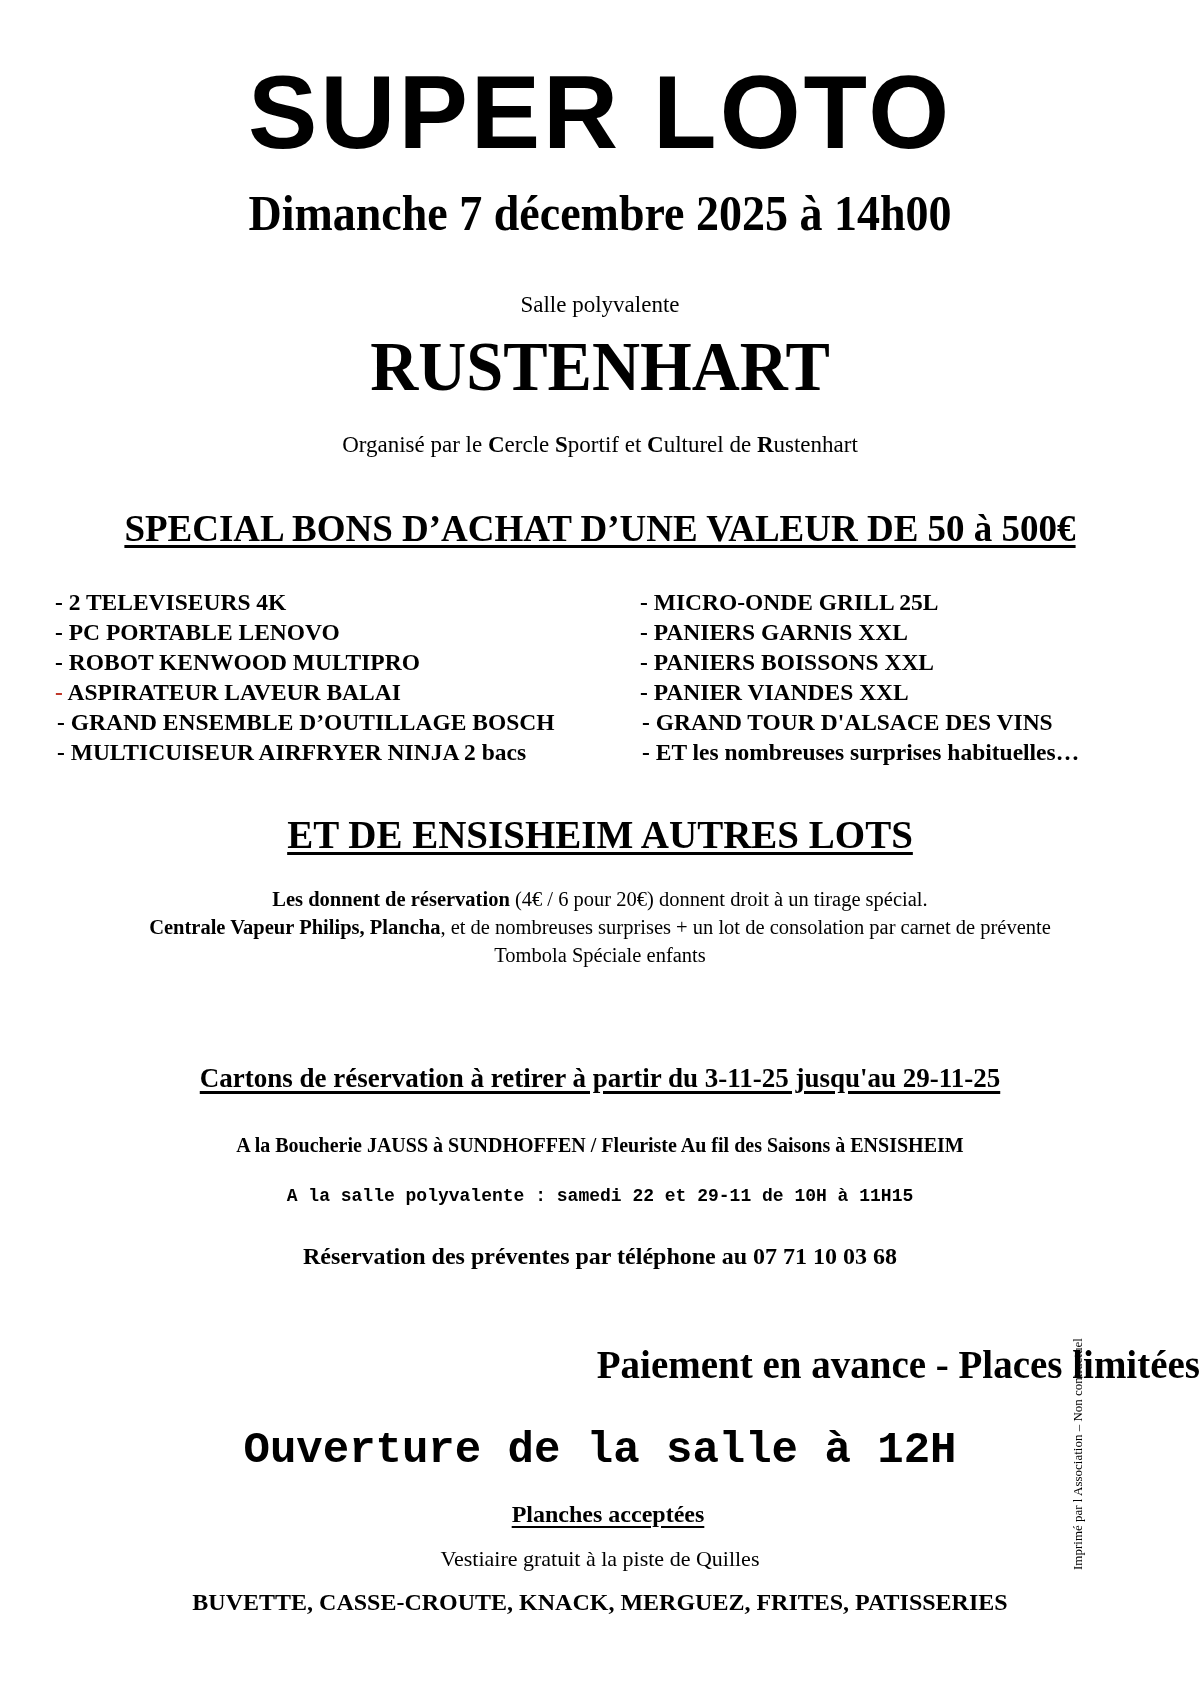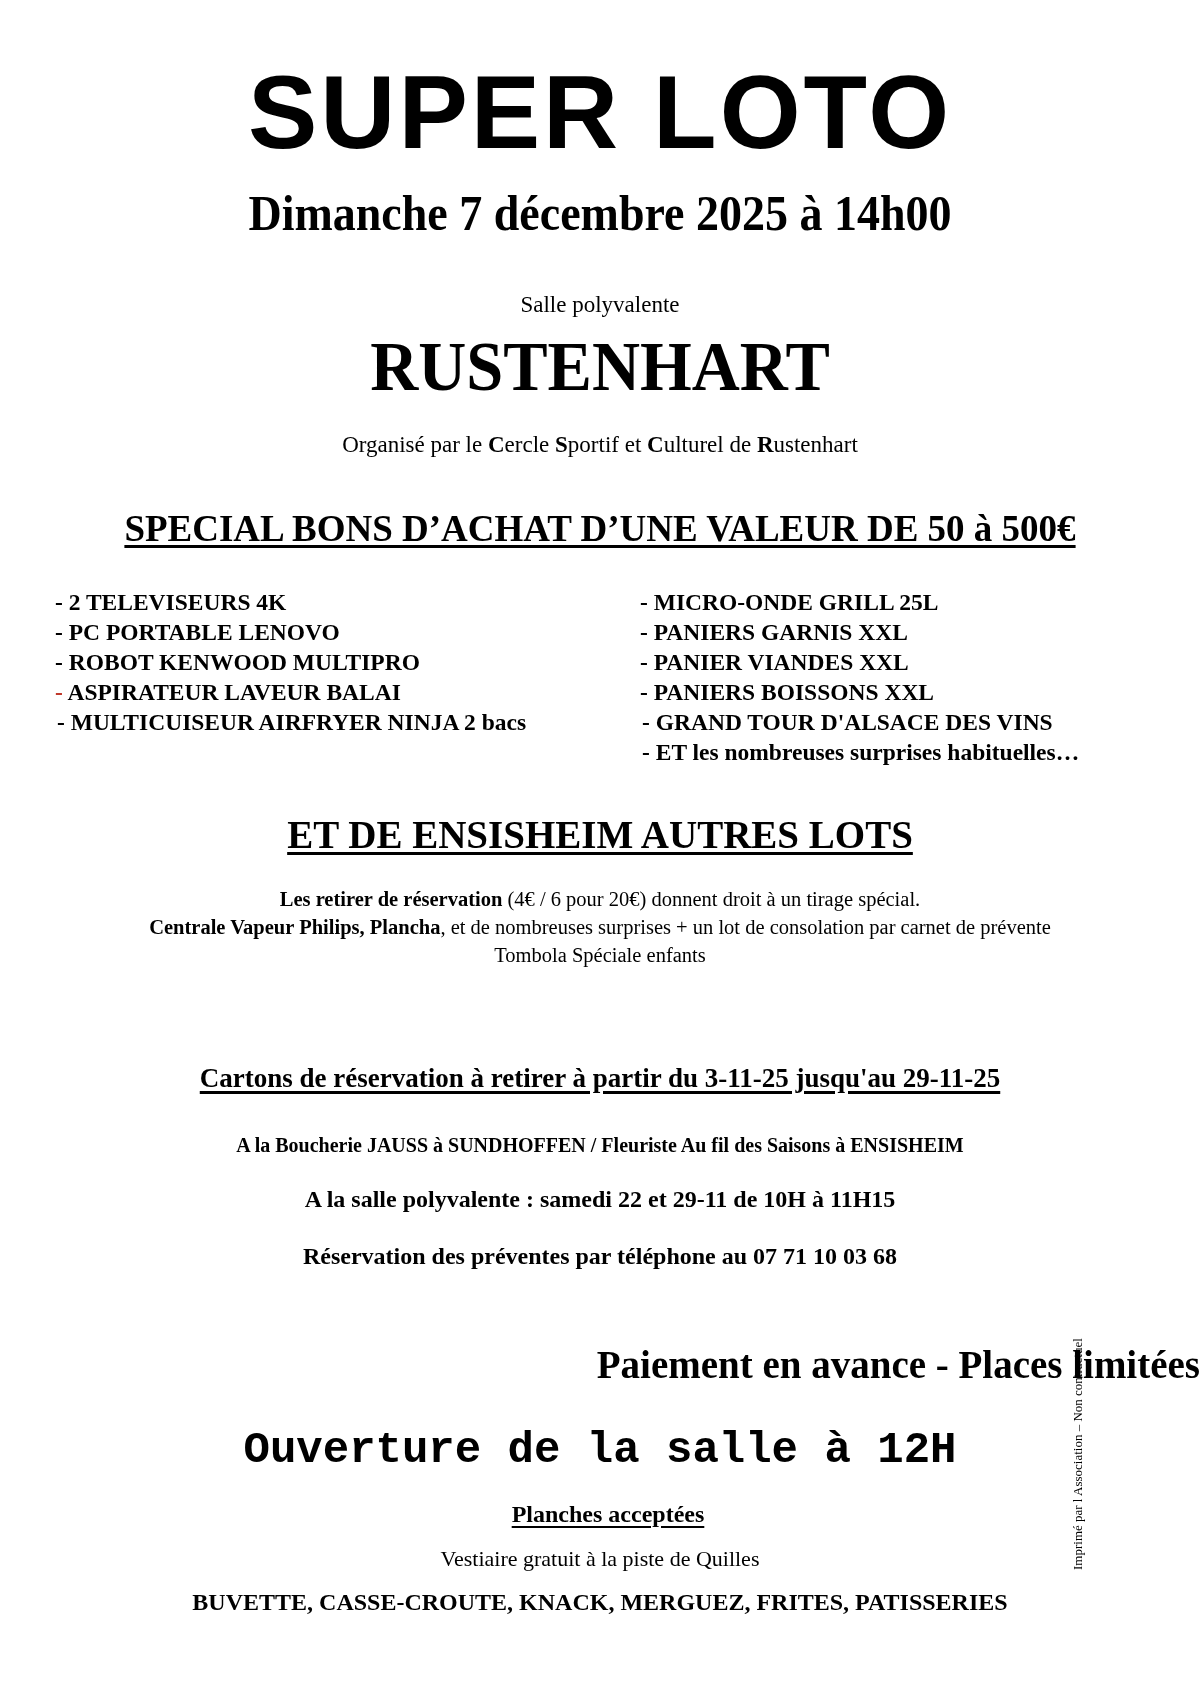--- a/index.html
+++ b/index.html
@@ -32,21 +32,21 @@
     .prizes { position: absolute; top: 587px; font-weight: bold; font-size: 23.5px; line-height: 30px; }
     .prizes.left { left: 55px; }
     .prizes.right { left: 640px; }
     .prizes div { white-space: nowrap; }
     .red-dash { color: #c0392b; }
     .others { top: 815px; font-weight: bold; font-size: 39px; line-height: 1; }
     .info { top: 885px; font-size: 20.5px; line-height: 28px; }
     .info b { font-weight: bold; }
     .cartons-title { top: 1065px; font-weight: bold; font-size: 27px; line-height: 1; }
     .addr1 { top: 1135px; font-weight: bold; font-size: 20px; line-height: 1; font-family: Liberation Serif, serif; }
-    .addr2 { top: 1187px; font-weight: bold; font-size: 24px; line-height: 1; }
+    .addr2 { top: 1187px; font-weight: bold; font-size: 18px; line-height: 1; font-family: Liberation Mono, monospace; }
     .phone { top: 1244px; font-weight: bold; font-size: 24px; line-height: 1; }
     .paiement { top: 1345px; font-weight: bold; font-size: 39px; line-height: 1; text-align: right; }
     .ouverture { top: 1428px; font-weight: bold; font-size: 44px; line-height: 1; font-family: Liberation Mono, monospace; }
     .planches { top: 1502px; font-weight: bold; font-size: 24px; line-height: 1; margin-left: 8px; }
     .planches span { text-decoration-thickness: 2px; }
     .vestiaire { top: 1548px; font-size: 22px; line-height: 1; }
     .buvette { top: 1590px; font-weight: bold; font-size: 24px; line-height: 1; }
     .vertical {
       position: absolute; left: 1070px; top: 1570px; transform-origin: 0 0;
       transform: rotate(-90deg); font-size: 13px; white-space: nowrap; width: 300px;
@@ -64,36 +64,37 @@
   <span>Organisé par le </span><b>C</b><span>ercle </span><b>S</b><span>portif et </span><b>C</b><span>ulturel de </span><b>R</b><span>ustenhart</span>
 </div>
 
 <div class="abs special"><span>SPECIAL BONS D’ACHAT D’UNE  VALEUR DE 50 à 500€</span></div>
 
 <div class="prizes left">
   <div>- 2 TELEVISEURS 4K</div>
   <div>- PC PORTABLE LENOVO</div>
   <div>- ROBOT KENWOOD MULTIPRO</div>
   <div><span class="red-dash">- </span><span>ASPIRATEUR LAVEUR BALAI</span></div>
+  <div style="padding-left:2px">- GRAND ENSEMBLE D’OUTILLAGE BOSCH</div>
   <div style="padding-left:2px">- MULTICUISEUR AIRFRYER NINJA 2 bacs</div>
 </div>
 
 <div class="prizes right">
   <div>- MICRO-ONDE GRILL 25L</div>
   <div>- PANIERS GARNIS XXL</div>
+  <div>- PANIERS BOISSONS XXL</div>
   <div>- PANIER VIANDES XXL</div>
-  <div>- PANIERS BOISSONS XXL</div>
   <div style="padding-left:2px">- GRAND TOUR D'ALSACE DES VINS</div>
   <div style="padding-left:2px">- ET les nombreuses surprises habituelles…</div>
 </div>
 
 <div class="abs others"><span>ET DE ENSISHEIM AUTRES LOTS</span></div>
 
 <div class="abs info">
-  <div><b>Les retirer de réservation</b><span> (4€ / 6 pour 20€) donnent droit à un tirage spécial.</span></div>
+  <div><b>Les donnent de réservation</b><span> (4€ / 6 pour 20€) donnent droit à un tirage spécial.</span></div>
   <div><b>Centrale Vapeur Philips, Plancha</b><span>, et de nombreuses surprises + un lot de consolation par carnet de prévente</span></div>
   <div>Tombola Spéciale enfants</div>
 </div>
 
 <div class="abs cartons-title"><span>Cartons de réservation à retirer à partir du 3-11-25 jusqu'au 29-11-25</span></div>
 <div class="abs addr1">A la Boucherie JAUSS à SUNDHOFFEN / Fleuriste Au fil des Saisons à ENSISHEIM</div>
 <div class="abs addr2">A la salle polyvalente : samedi 22 et 29-11 de 10H à 11H15</div>
 <div class="abs phone">Réservation des préventes par téléphone au 07 71 10 03 68</div>
 
 <div class="abs paiement">Paiement en avance - Places limitées</div>

